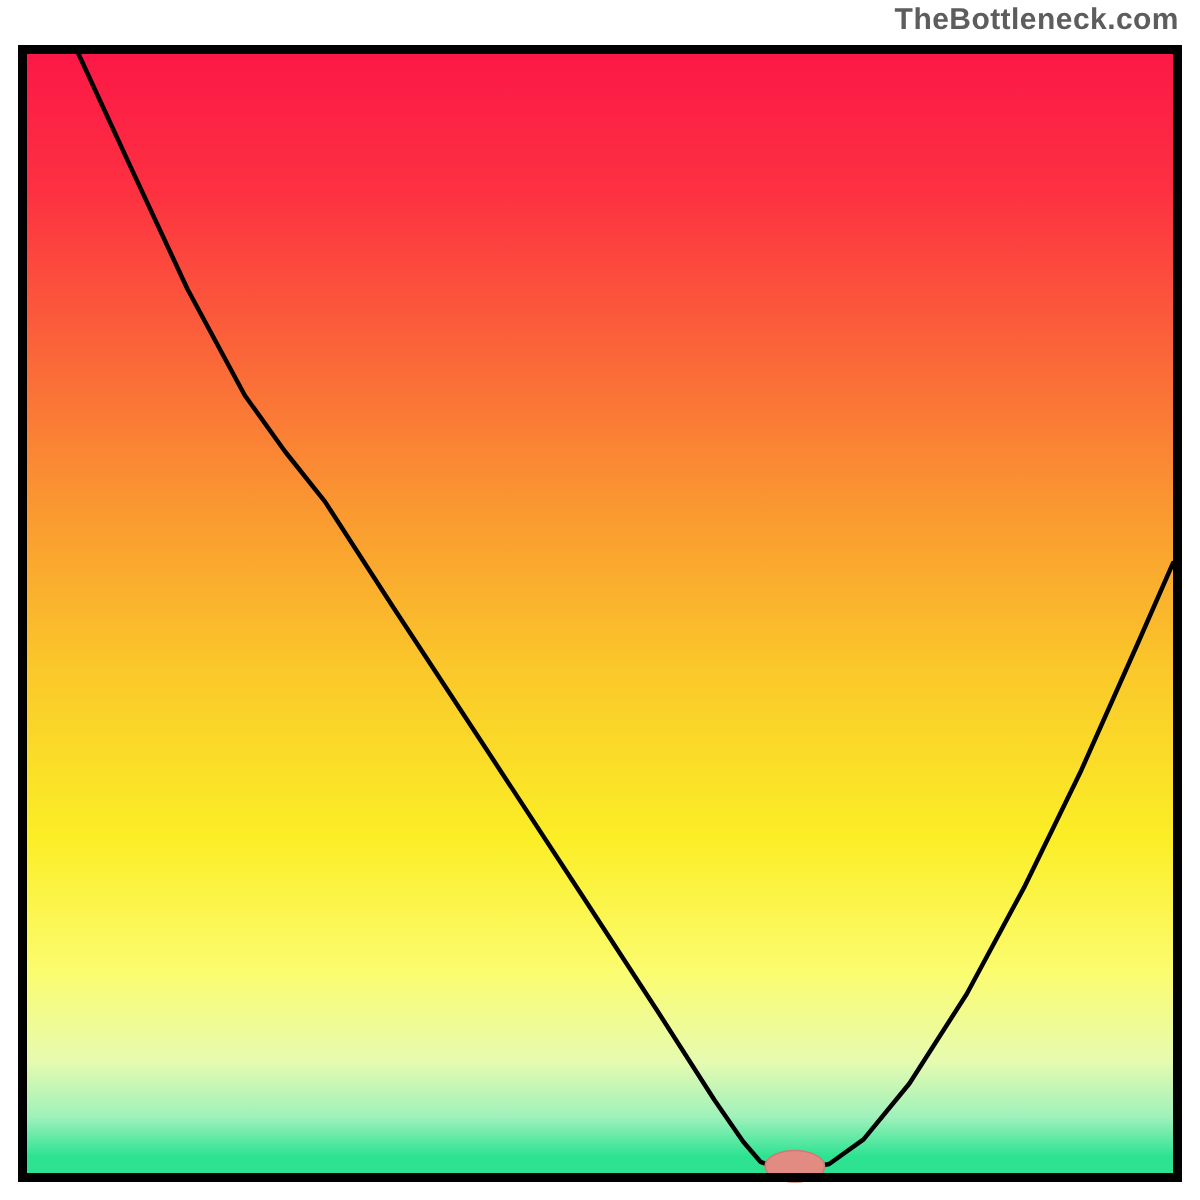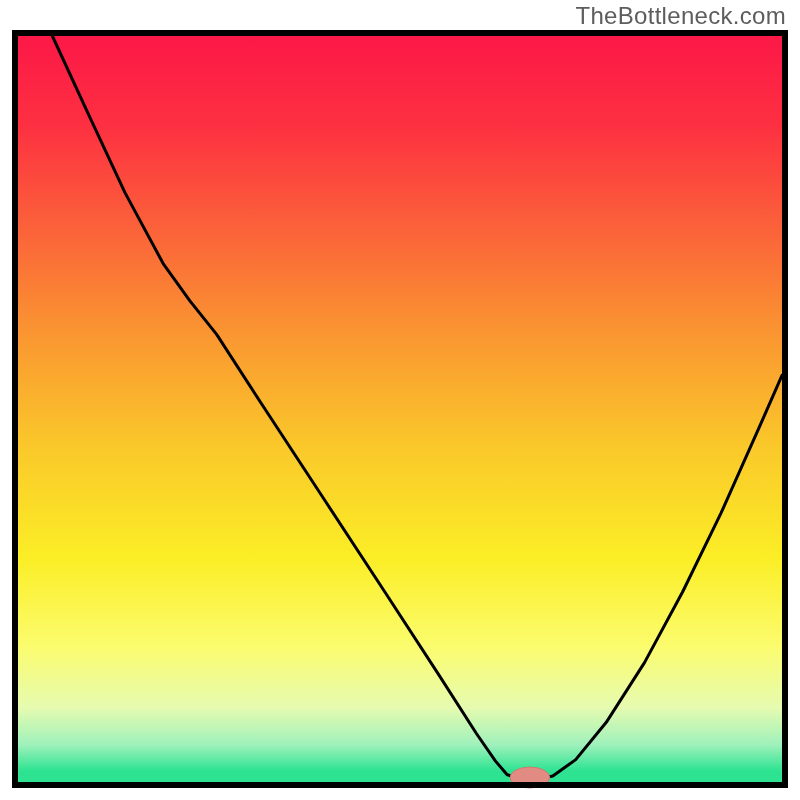--- a/index.html
+++ b/index.html
@@ -12,22 +12,22 @@
   }
   .container {
     position: relative;
     width: 800px;
     height: 800px;
   }
   .watermark {
     position: absolute;
     top: 2px;
     right: 14px;
-    font-size: 24px;
-    font-weight: 400;
+    font-size: 20px;
+    font-weight: 700;
     color: #5d5d5d;
     letter-spacing: 0.3px;
   }
   svg {
     display: block;
   }
 </style>
 </head>
 <body>
 

